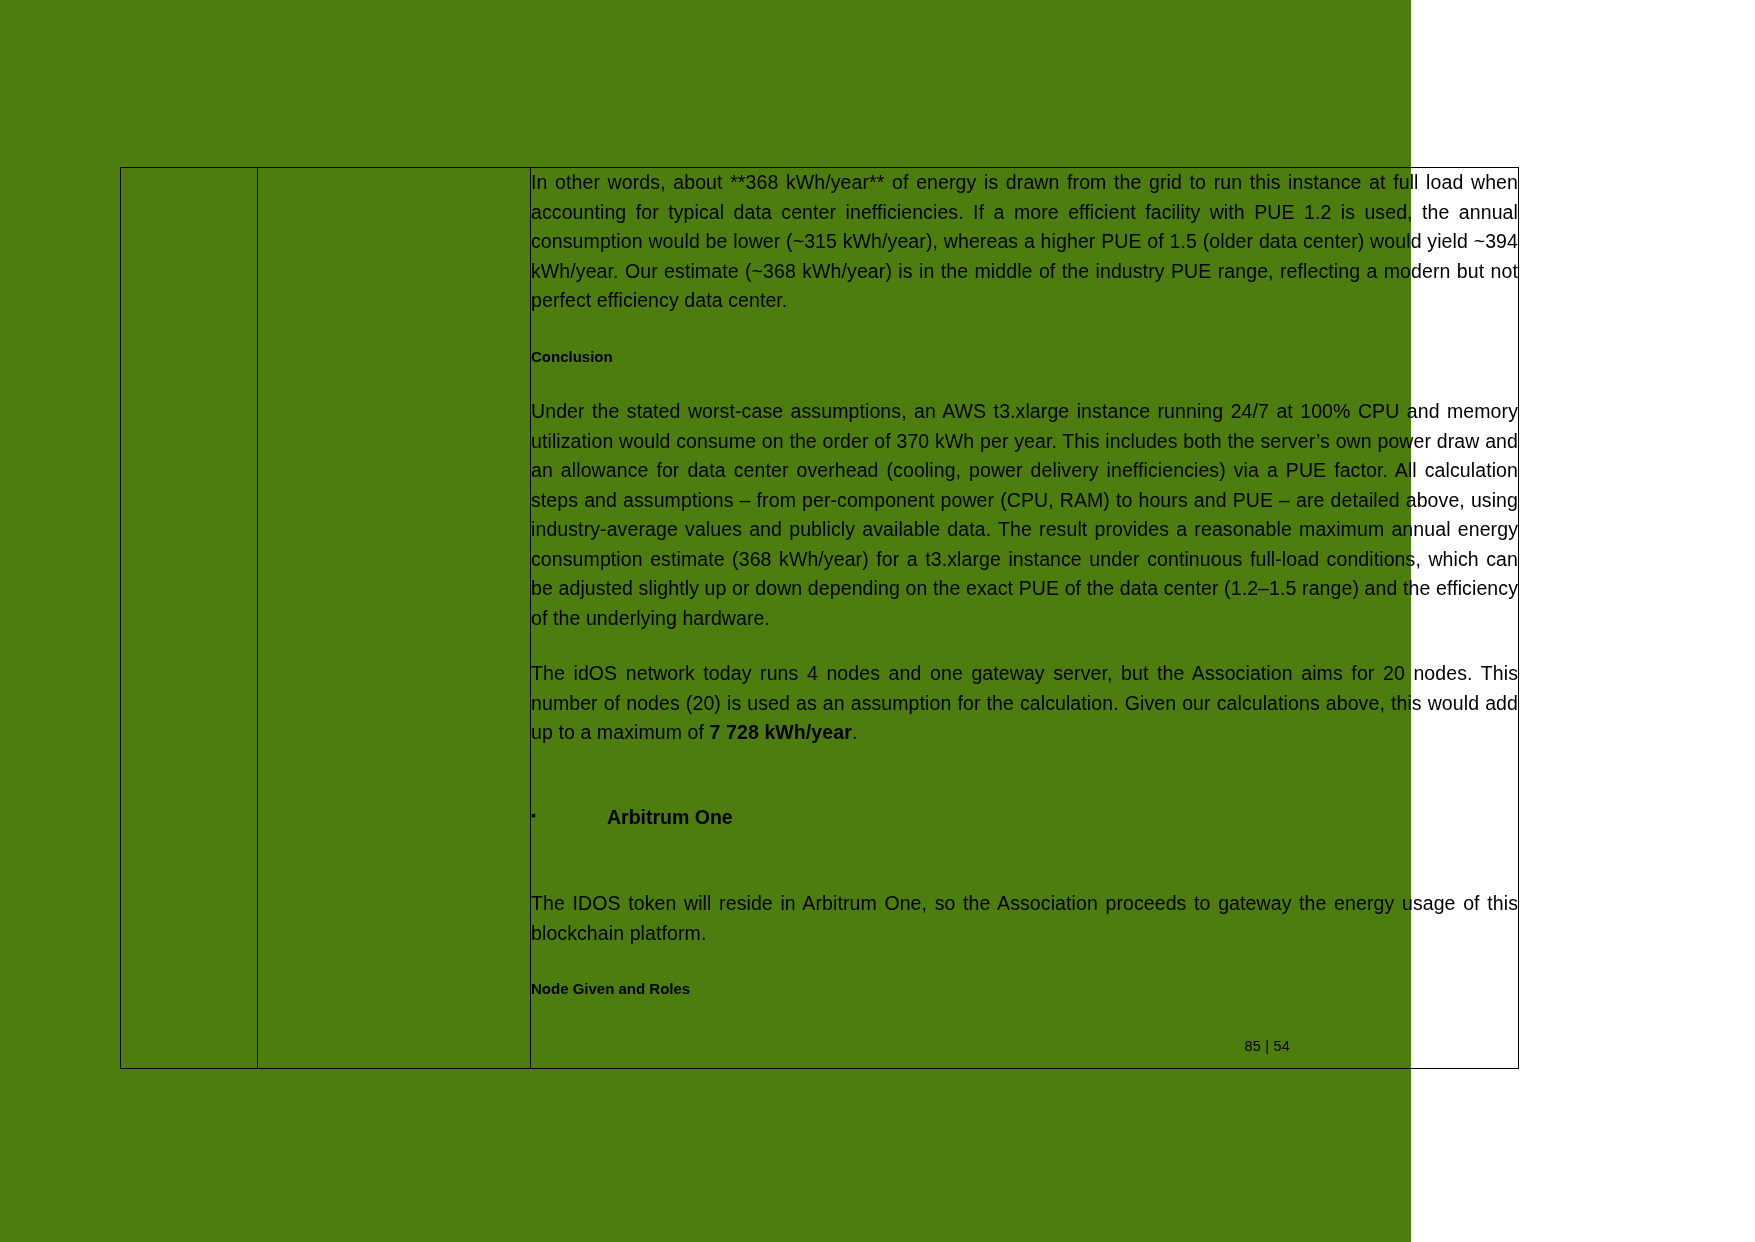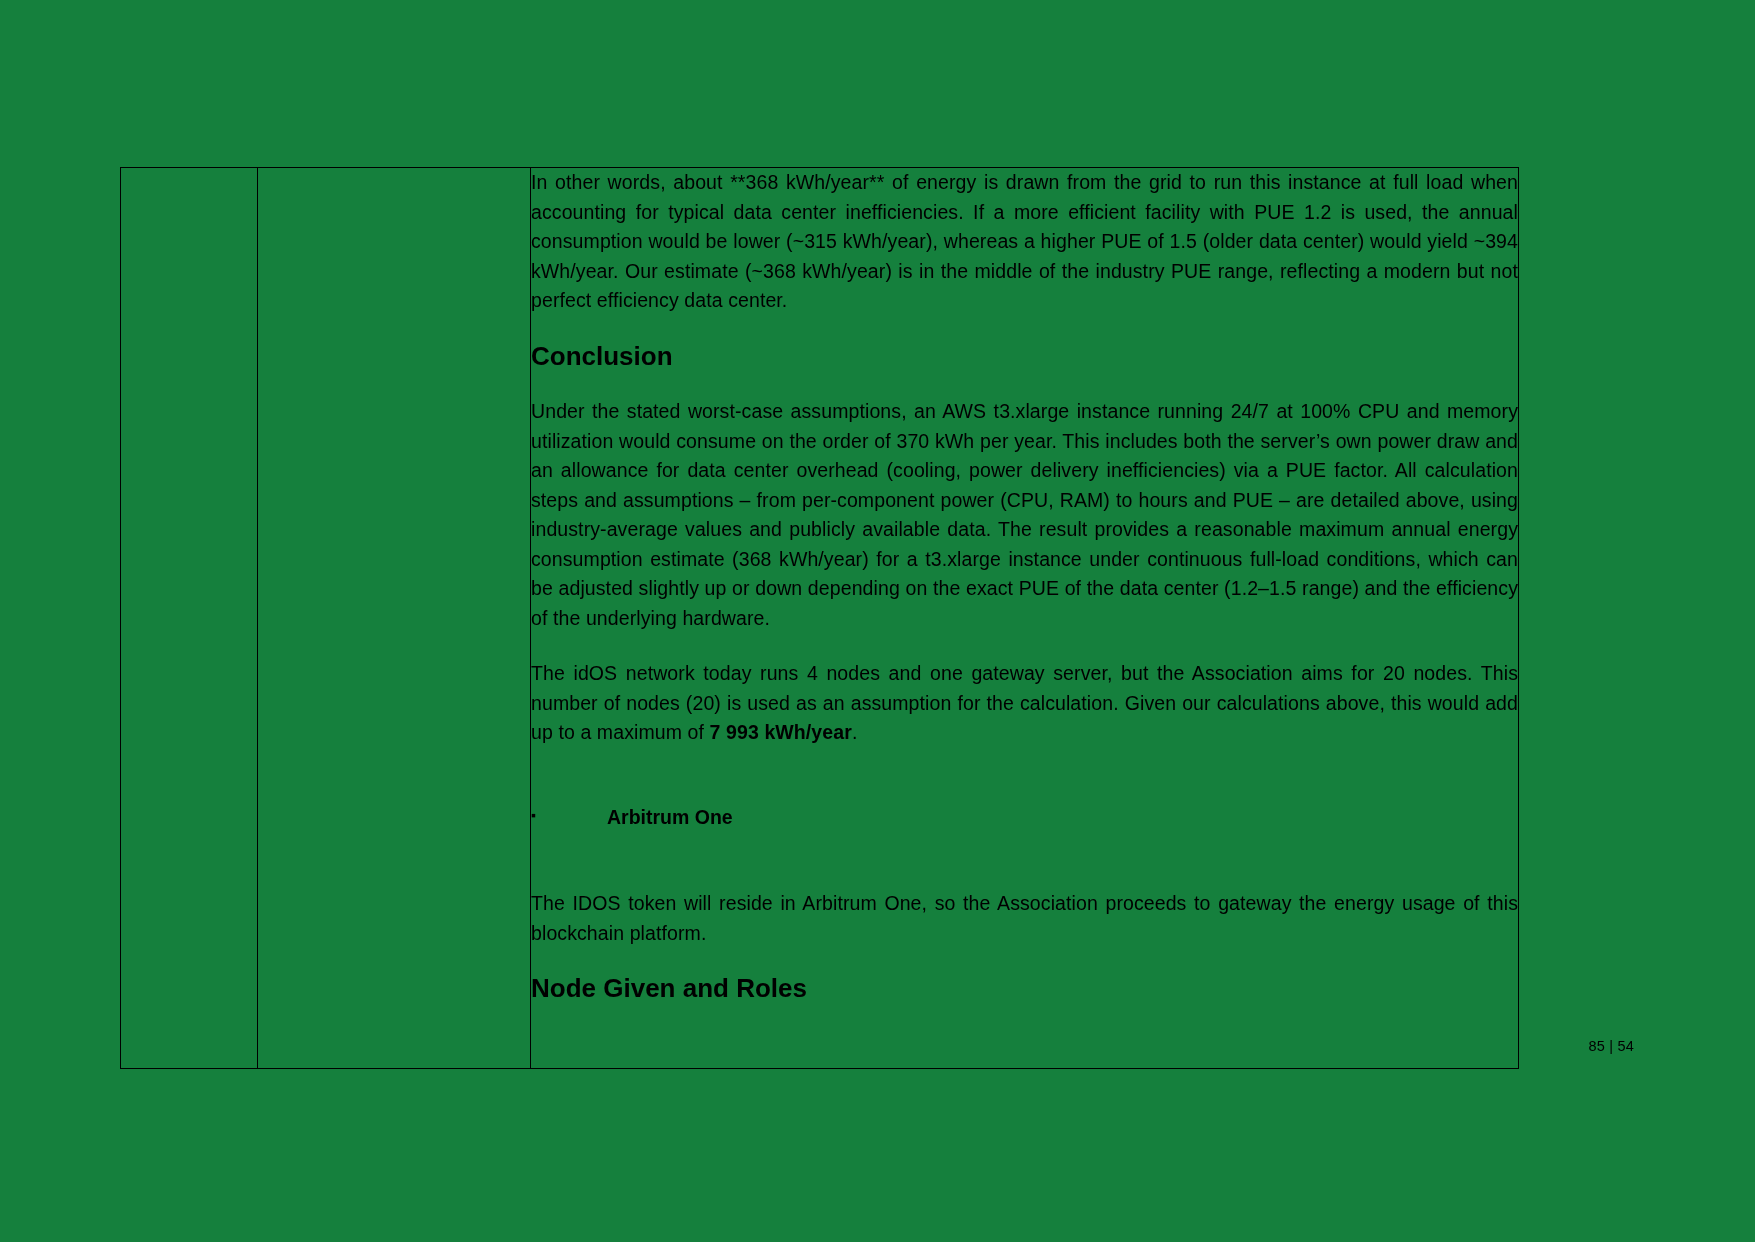--- a/index.html
+++ b/index.html
@@ -12,23 +12,23 @@
     height: 1242px;
     font-family: "Liberation Sans", sans-serif;
     color: #000000;
     position: relative;
     overflow: hidden;
   }
   .page {
     position: absolute;
     left: 0;
     top: 0;
-    width: 1755px;
+    width: 1411px;
     height: 1242px;
-    background: #15803d;
+    background: #4d7c0f;
   }
   .doc-table {
     position: absolute;
     left: 120px;
     top: 167px;
     width: 1395px;
     border-collapse: collapse;
     table-layout: fixed;
   }
   .doc-table td {
@@ -48,21 +48,21 @@
     font-size: 19.5px;
     line-height: 29.5px;
     text-align: justify;
     text-justify: inter-word;
     letter-spacing: 0.1px;
   }
   p.para:last-child { margin-bottom: 0; }
   .bold { font-weight: bold; }
   .heading {
     margin: 0 0 26px 0;
-    font-size: 26px;
+    font-size: 15px;
     line-height: 29.5px;
     font-weight: bold;
   }
   .bullet-row {
     margin: 0 0 26px 0;
     display: block;
     font-size: 19.5px;
     line-height: 42px;
     padding-top: 22px;
   }
@@ -99,21 +99,21 @@
       <td class="col-b cell-empty"></td>
       <td class="col-c cell-body">
 
         <p class="para">In other words, about **368 kWh/year** of energy is drawn from the grid to run this instance at full load when accounting for typical data center inefficiencies. If a more efficient facility with PUE 1.2 is used, the annual consumption would be lower (~315 kWh/year), whereas a higher PUE of 1.5 (older data center) would yield ~394 kWh/year. Our estimate (~368 kWh/year) is in the middle of the industry PUE range, reflecting a modern but not perfect efficiency data center.</p>
 
         <p class="heading">Conclusion</p>
 
         <p class="para">Under the stated worst-case assumptions, an AWS t3.xlarge instance running 24/7 at 100% CPU and memory utilization would consume on the order of 370 kWh per year. This includes both the server’s own power draw and an allowance for data center overhead (cooling, power delivery inefficiencies) via a PUE factor. All calculation steps and assumptions – from per-component power (CPU, RAM) to hours and PUE – are detailed above, using industry-average values and publicly available data. The result provides a reasonable maximum annual energy consumption estimate (368 kWh/year) for a t3.xlarge instance under continuous full-load conditions, which can be adjusted slightly up or down depending on the exact PUE of the data center (1.2–1.5 range) and the efficiency of the underlying hardware.</p>
 
         <p class="para">
-          <span>The idOS network today runs 4 nodes and one gateway server, but the Association aims for 20 nodes. This number of nodes (20) is used as an assumption for the calculation. Given our calculations above, this would add up to a maximum of </span><span class="bold">7 993 kWh/year</span><span>.</span>
+          <span>The idOS network today runs 4 nodes and one gateway server, but the Association aims for 20 nodes. This number of nodes (20) is used as an assumption for the calculation. Given our calculations above, this would add up to a maximum of </span><span class="bold">7 728 kWh/year</span><span>.</span>
         </p>
 
         <div class="bullet-row">
           <span class="bullet-mark">▪</span><span class="bullet-gap"></span><span class="bullet-text">Arbitrum One</span>
         </div>
 
         <div class="spacer-sm"></div>
 
         <p class="para">The IDOS token will reside in Arbitrum One, so the Association proceeds to gateway the energy usage of this blockchain platform.</p>
 

